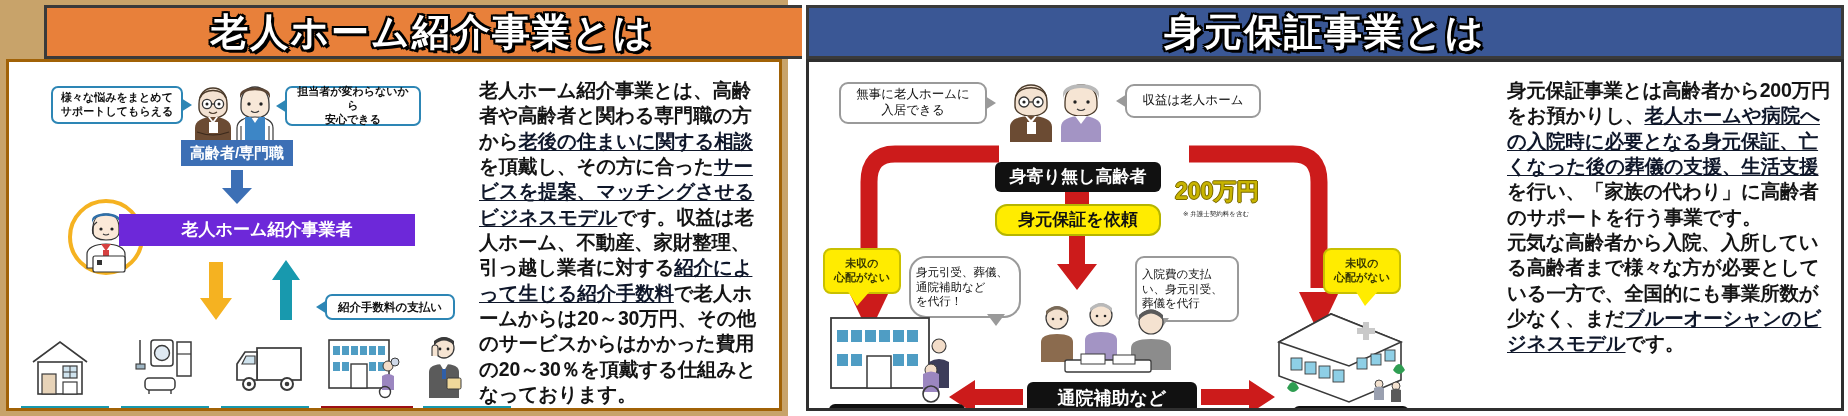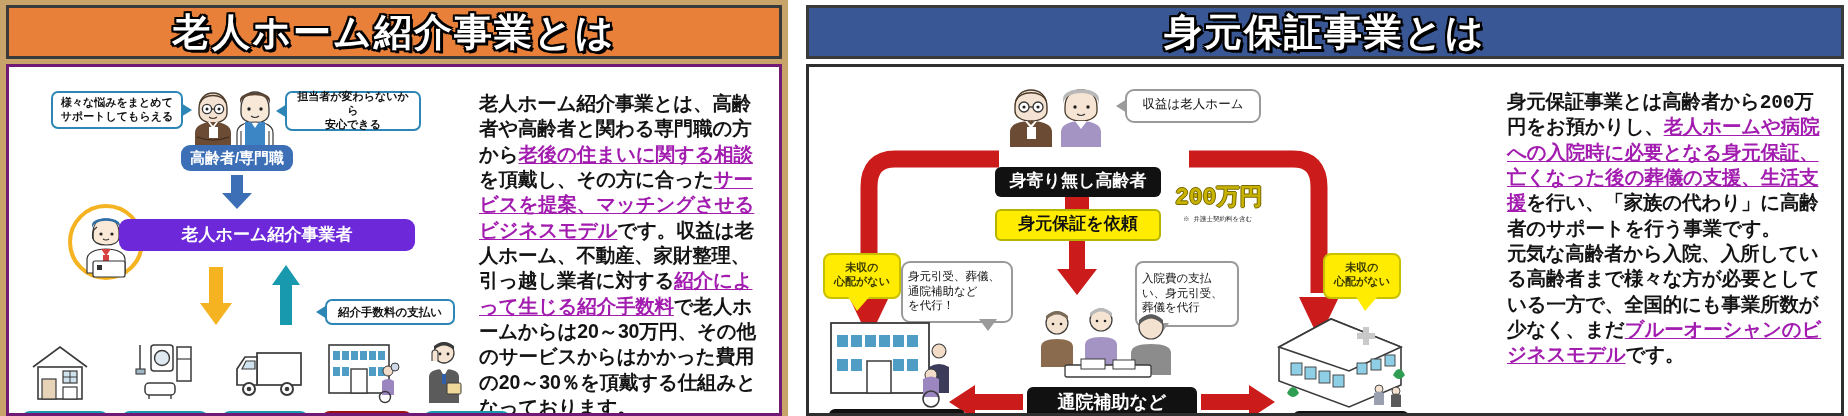--- a/index.html
+++ b/index.html
@@ -6,56 +6,56 @@
   body{
     width:1848px;height:416px;overflow:hidden;
     font-family:"Liberation Sans","DejaVu Sans",sans-serif;
     -webkit-font-smoothing:antialiased;
   }
   .slide{position:relative;width:1848px;height:416px;display:flex;gap:14px;}
 
   
   .panel{position:relative;box-sizing:border-box;}
   .panel-left{width:788px;height:416px;background:#c8a36a;padding:5px 6px 6px 6px;}
-  .panel-right{width:1046px;height:416px;background:#ffffff;padding:5px 4px 6px 4px;font-family:Liberation Mono, monospace;}
+  .panel-right{width:1046px;height:416px;background:#ffffff;padding:5px 4px 6px 4px;}
 
   .title-bar{
     box-sizing:border-box;width:100%;height:54px;
     display:flex;align-items:center;justify-content:center;
     border:3px solid #3a3a3a;
   }
-  .title-left{background:#e8803a;}
+  .title-left{background:#e8803a;margin-left:38px;}
   .title-right{background:#3a5795;}
   .title-text{
     font-size:38px;font-weight:bold;color:#ffffff;letter-spacing:2px;
     text-shadow:
        2px 0 0 #000, -2px 0 0 #000, 0 2px 0 #000, 0 -2px 0 #000,
        2px 2px 0 #000, -2px 2px 0 #000, 2px -2px 0 #000, -2px -2px 0 #000,
        3px 3px 0 #000;
     white-space:nowrap;
   }
 
   .body-box{
-    box-sizing:border-box;width:100%;height:352px;margin-top:5px;
-    background:#ffffff;border:3px solid #701a75;
+    box-sizing:border-box;width:100%;height:352px;
+    background:#ffffff;border:3px solid #a16207;
     display:flex;position:relative;overflow:hidden;
   }
   .panel-right .body-box{border-color:#2f2f2f;}
 
   
   .figure{position:relative;flex:0 0 auto;height:100%;}
   .fig-left{width:462px;}
   .fig-right{width:690px;}
-  .prose{flex:1 1 auto;padding:24px 10px 8px 8px;box-sizing:border-box;}
+  .prose{flex:1 1 auto;padding:16px 10px 8px 8px;box-sizing:border-box;}
 
   .prose p{
     margin:0;font-size:19.5px;line-height:1.3;color:#141414;font-weight:bold;
     letter-spacing:-0.2px;
   }
-  .prose .hl{color:#a21caf;text-decoration:underline;text-underline-offset:2px;}
+  .prose .hl{color:#0f172a;text-decoration:underline;text-underline-offset:2px;}
 
   
   .abs{position:absolute;}
   .callout{
     position:absolute;box-sizing:border-box;background:#fff;
     border:2px solid #2d86b5;border-radius:7px;
     font-size:11px;line-height:1.25;color:#111;text-align:center;
     display:flex;align-items:center;justify-content:center;font-weight:bold;
     padding:3px 5px;
   }
@@ -63,30 +63,30 @@
   .callout.yellowline{border-color:#e8b200;}
   .tailR{position:absolute;right:-11px;top:50%;margin-top:-7px;width:0;height:0;
          border-top:7px solid transparent;border-bottom:7px solid transparent;border-left:11px solid #2d86b5;}
   .tailL{position:absolute;left:-11px;top:50%;margin-top:-7px;width:0;height:0;
          border-top:7px solid transparent;border-bottom:7px solid transparent;border-right:11px solid #2d86b5;}
   .tailR.g{border-left-color:#9a9a9a;}
   .tailL.g{border-right-color:#9a9a9a;}
   .tailR.y{border-left-color:#e8b200;}
 
   .pill{
-    position:absolute;box-sizing:border-box;border-radius:9px;
+    position:absolute;box-sizing:border-box;border-radius:0;
     display:flex;align-items:center;justify-content:center;
     color:#fff;font-weight:bold;text-align:center;line-height:1.12;
   }
   .pill.teal{background:#1899ae;}
   .pill.darkred{background:#9e1015;}
   .pill.blue{background:#3c6fb5;}
   .pill.amber{background:#6d28d9;}
   .pill.black{background:#111111;border-radius:6px;}
-  .pill.yellowbox{background:#ffec00;color:#111;border:2px solid #b5b500;border-radius:6px;}
+  .pill.yellowbox{background:#ffec00;color:#111;border:2px solid #b5b500;border-radius:12px;}
   .bar{position:absolute;}
 
   .fignote{position:absolute;font-size:6.5px;color:#222;white-space:nowrap;}
   .money{position:absolute;font-size:23px;font-weight:bold;color:#c8b400;
          text-shadow:1px 0 0 #7a6a00,-1px 0 0 #7a6a00,0 1px 0 #7a6a00,0 -1px 0 #7a6a00;
          white-space:nowrap;letter-spacing:0px;}
 
   svg{display:block;overflow:visible;}
 </style>
 </head>
@@ -277,20 +277,25 @@
   <div class="panel panel-right">
 
     <div class="title-bar title-right">
       <span class="title-text">身元保証事業とは</span>
     </div>
 
     <div class="body-box">
 
       <div class="figure fig-right">
 
+        <div class="callout gray" style="left:30px;top:20px;width:148px;height:42px;">
+          <span style="white-space:pre-line">無事に老人ホームに
+入居できる</span>
+          <i class="tailR g"></i>
+        </div>
 
         <svg class="abs" style="left:196px;top:10px;" width="104" height="70" viewBox="0 0 104 70">
           <path d="M10 30 C10 19 17 13 26 13 C35 13 42 19 42 30 L42 34 C42 40 35 44 26 44 C17 44 10 40 10 34 Z" fill="#f4e3d2" stroke="#4a3a2a" stroke-width="1.4"></path>
           <path d="M11 24 C14 13 38 13 41 24" fill="none" stroke="#4a3a2a" stroke-width="1.4"></path>
           <circle cx="19" cy="30" r="5" fill="#fff" stroke="#333" stroke-width="1.3"></circle>
           <circle cx="33" cy="30" r="5" fill="#fff" stroke="#333" stroke-width="1.3"></circle>
           <line x1="24" y1="30" x2="28" y2="30" stroke="#333" stroke-width="1.3"></line>
           <circle cx="19" cy="30" r="1.6" fill="#222"></circle>
             <circle cx="33" cy="30" r="1.6" fill="#222"></circle>
           <path d="M5 70 L5 55 C5 48 13 44 26 44 C39 44 47 48 47 55 L47 70 Z" fill="#6b4b33"></path>
@@ -334,30 +339,30 @@
           <span>200万円</span>
         </div>
         <div class="fignote" style="left:374px;top:148px;">
           <span>※ 弁護士契約料を含む</span>
         </div>
 
         <svg class="abs" style="left:246px;top:174px;" width="44" height="54" viewBox="0 0 44 54">
           <path d="M14 0 L30 0 L30 28 L42 28 L22 54 L2 28 L14 28 Z" fill="#cc1b1b"></path>
         </svg>
 
-        <div class="callout gray" style="left:92px;top:194px;width:112px;height:62px;font-size:11.5px;text-align:left;justify-content:flex-start;">
+        <div class="callout gray" style="left:100px;top:194px;width:112px;height:62px;font-size:11.5px;text-align:left;justify-content:flex-start;border-radius:17px;">
           <span style="white-space:pre-line">身元引受、葬儀、
 通院補助など
 を代行！</span>
           <i class="tailR g" style="top:auto;bottom:-10px;right:14px;margin-top:0;
                border-left:9px solid transparent;border-right:9px solid transparent;
                border-top:12px solid #9a9a9a;border-bottom:0;"></i>
         </div>
 
-        <div class="callout gray" style="left:326px;top:194px;width:104px;height:66px;font-size:11.5px;text-align:left;justify-content:flex-start;border-radius:8px;">
+        <div class="callout gray" style="left:326px;top:194px;width:104px;height:66px;font-size:11.5px;text-align:left;justify-content:flex-start;">
           <span style="white-space:pre-line">入院費の支払
 い、身元引受、
 葬儀を代行</span>
           <i class="tailL g" style="top:auto;bottom:-10px;left:14px;margin-top:0;
                border-left:9px solid transparent;border-right:9px solid transparent;
                border-top:12px solid #9a9a9a;border-bottom:0;"></i>
         </div>
 
         <div class="callout" style="left:14px;top:186px;width:78px;height:46px;font-size:11px;
              background:#ffec00;border:2px solid #c9c000;border-radius:8px;color:#3a3a00;">

